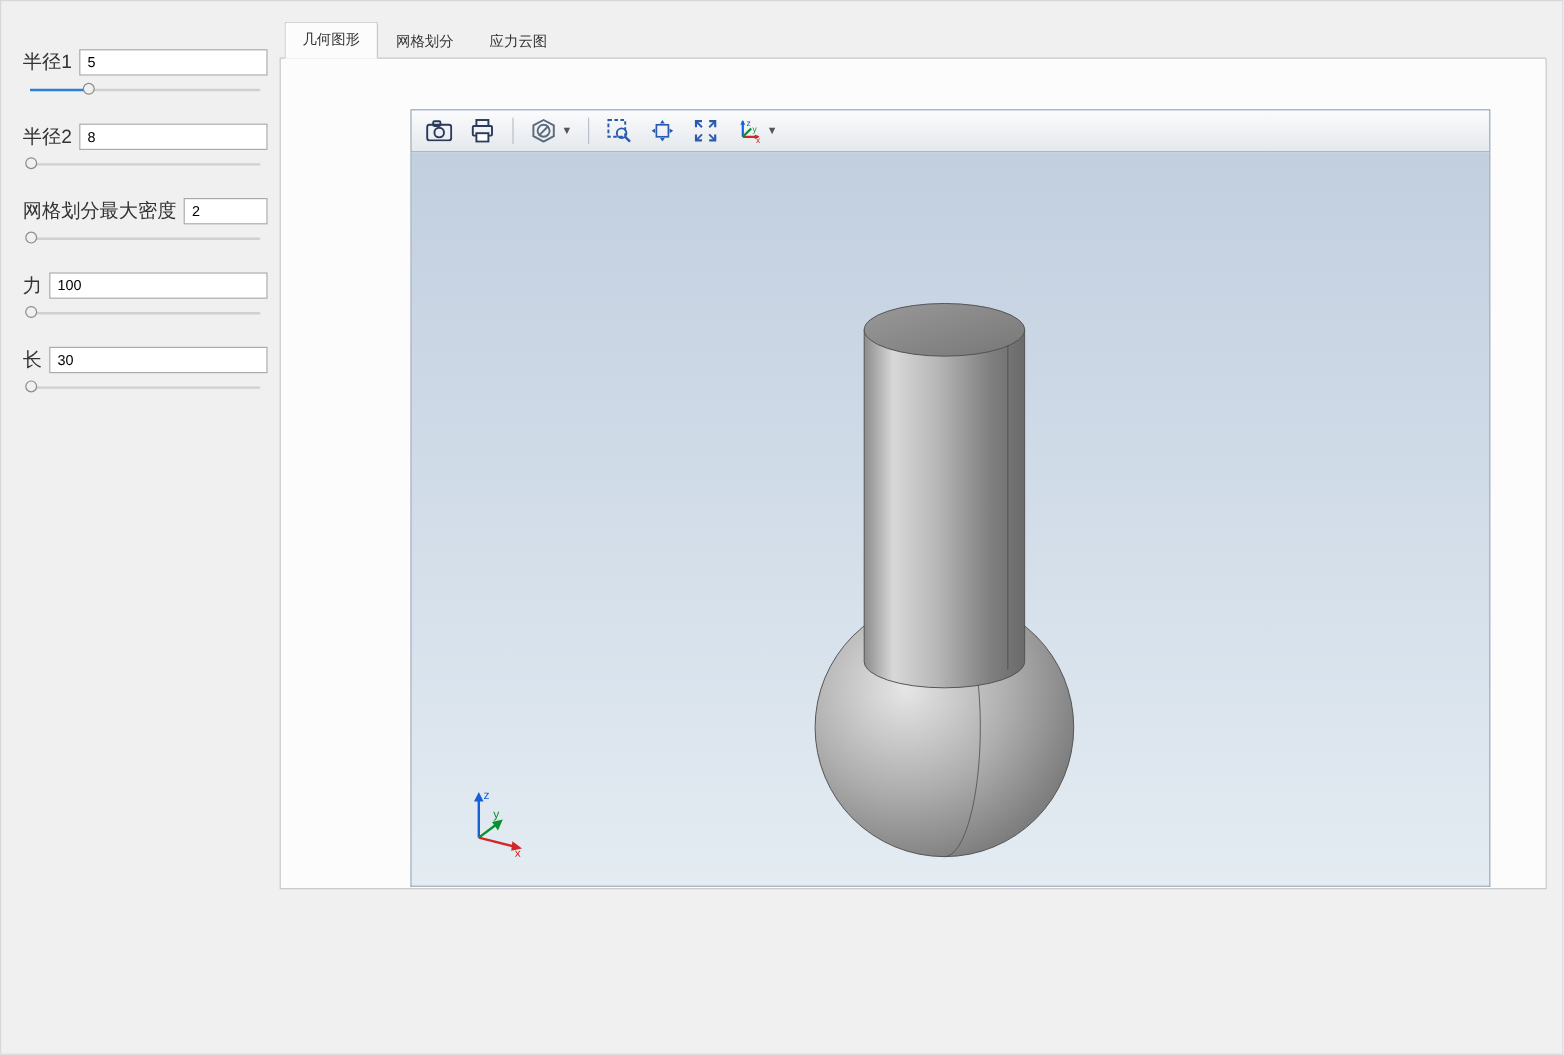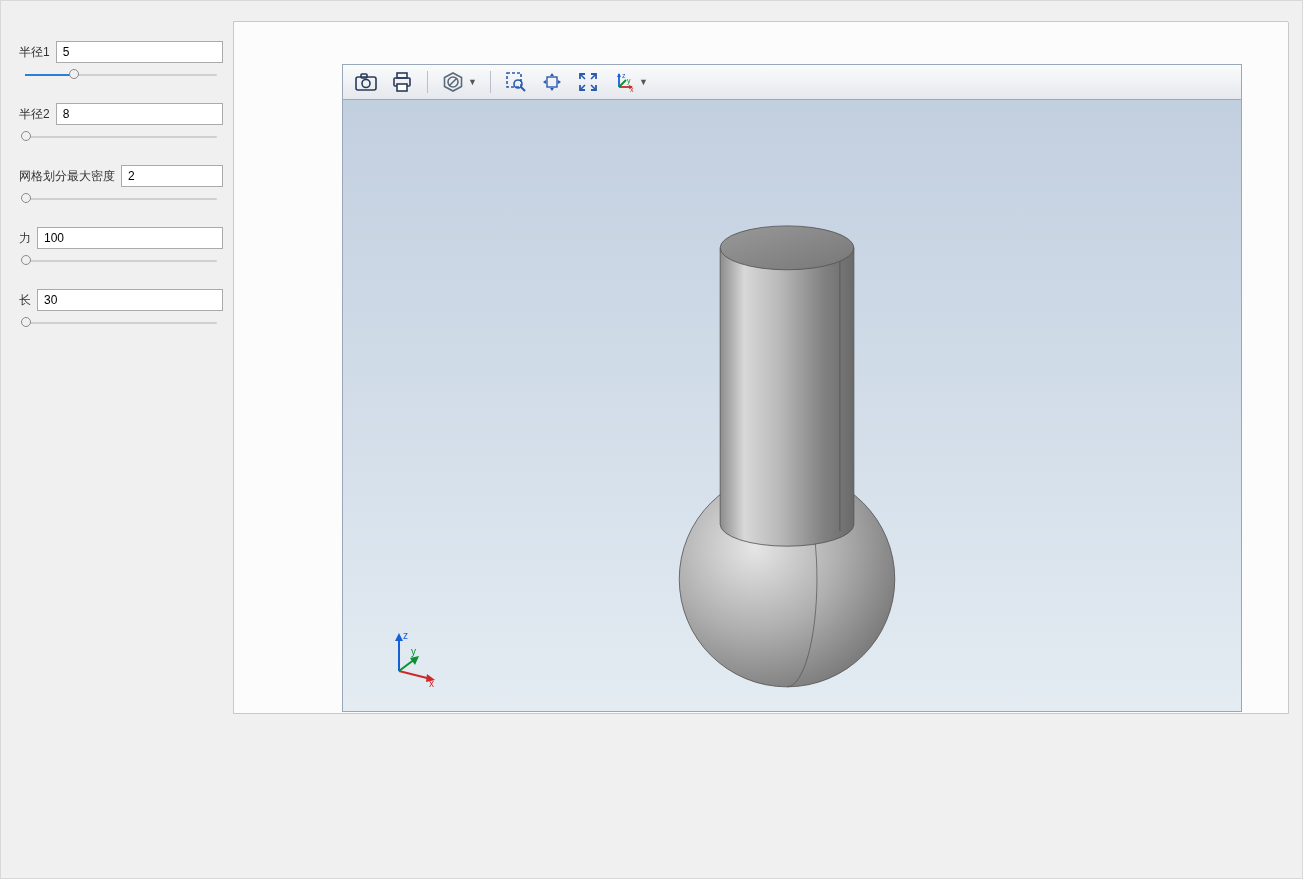--- a/index.html
+++ b/index.html
@@ -25,21 +25,21 @@
     flex-shrink: 0;
   }
   .param-row {
     display: flex;
     align-items: center;
     margin-bottom: 2px;
     gap: 6px;
   }
   .param-label {
     white-space: nowrap;
-    font-size: 12px;
+    font-size: 16px;
     text-align: center;
   }
   .param-input {
     flex: 1;
     height: 22px;
     border: 1px solid #aaa;
     padding: 2px 6px;
     font-size: 12px;
     background: #fff;
     min-width: 60px;
@@ -232,20 +232,25 @@
       <input class="param-input" value="30" style="">
     </div>
     <div class="slider-wrap">
       <div class="slider-track"></div>
       <div class="slider-thumb" style="left:2px"></div>
     </div>
 
   </div>
 
   <div class="main">
+    <div class="tabstrip">
+      <div class="tab active">几何图形</div>
+      <div class="tab">网格划分</div>
+      <div class="tab">应力云图</div>
+    </div>
     <div class="tab-content">
       <div class="viewport-wrap">
         <div class="vp-toolbar">
           <div class="vp-btn">
             <svg width="22" height="18" viewBox="0 0 22 18">
                 <rect x="1" y="4" width="20" height="13" rx="2" fill="none" stroke="#2a3a5a" stroke-width="1.6"></rect>
                 <circle cx="11" cy="10.5" r="4" fill="none" stroke="#2a3a5a" stroke-width="1.6"></circle>
                 <rect x="6" y="1" width="6" height="4" rx="1" fill="none" stroke="#2a3a5a" stroke-width="1.6"></rect>
               </svg>
           </div>

